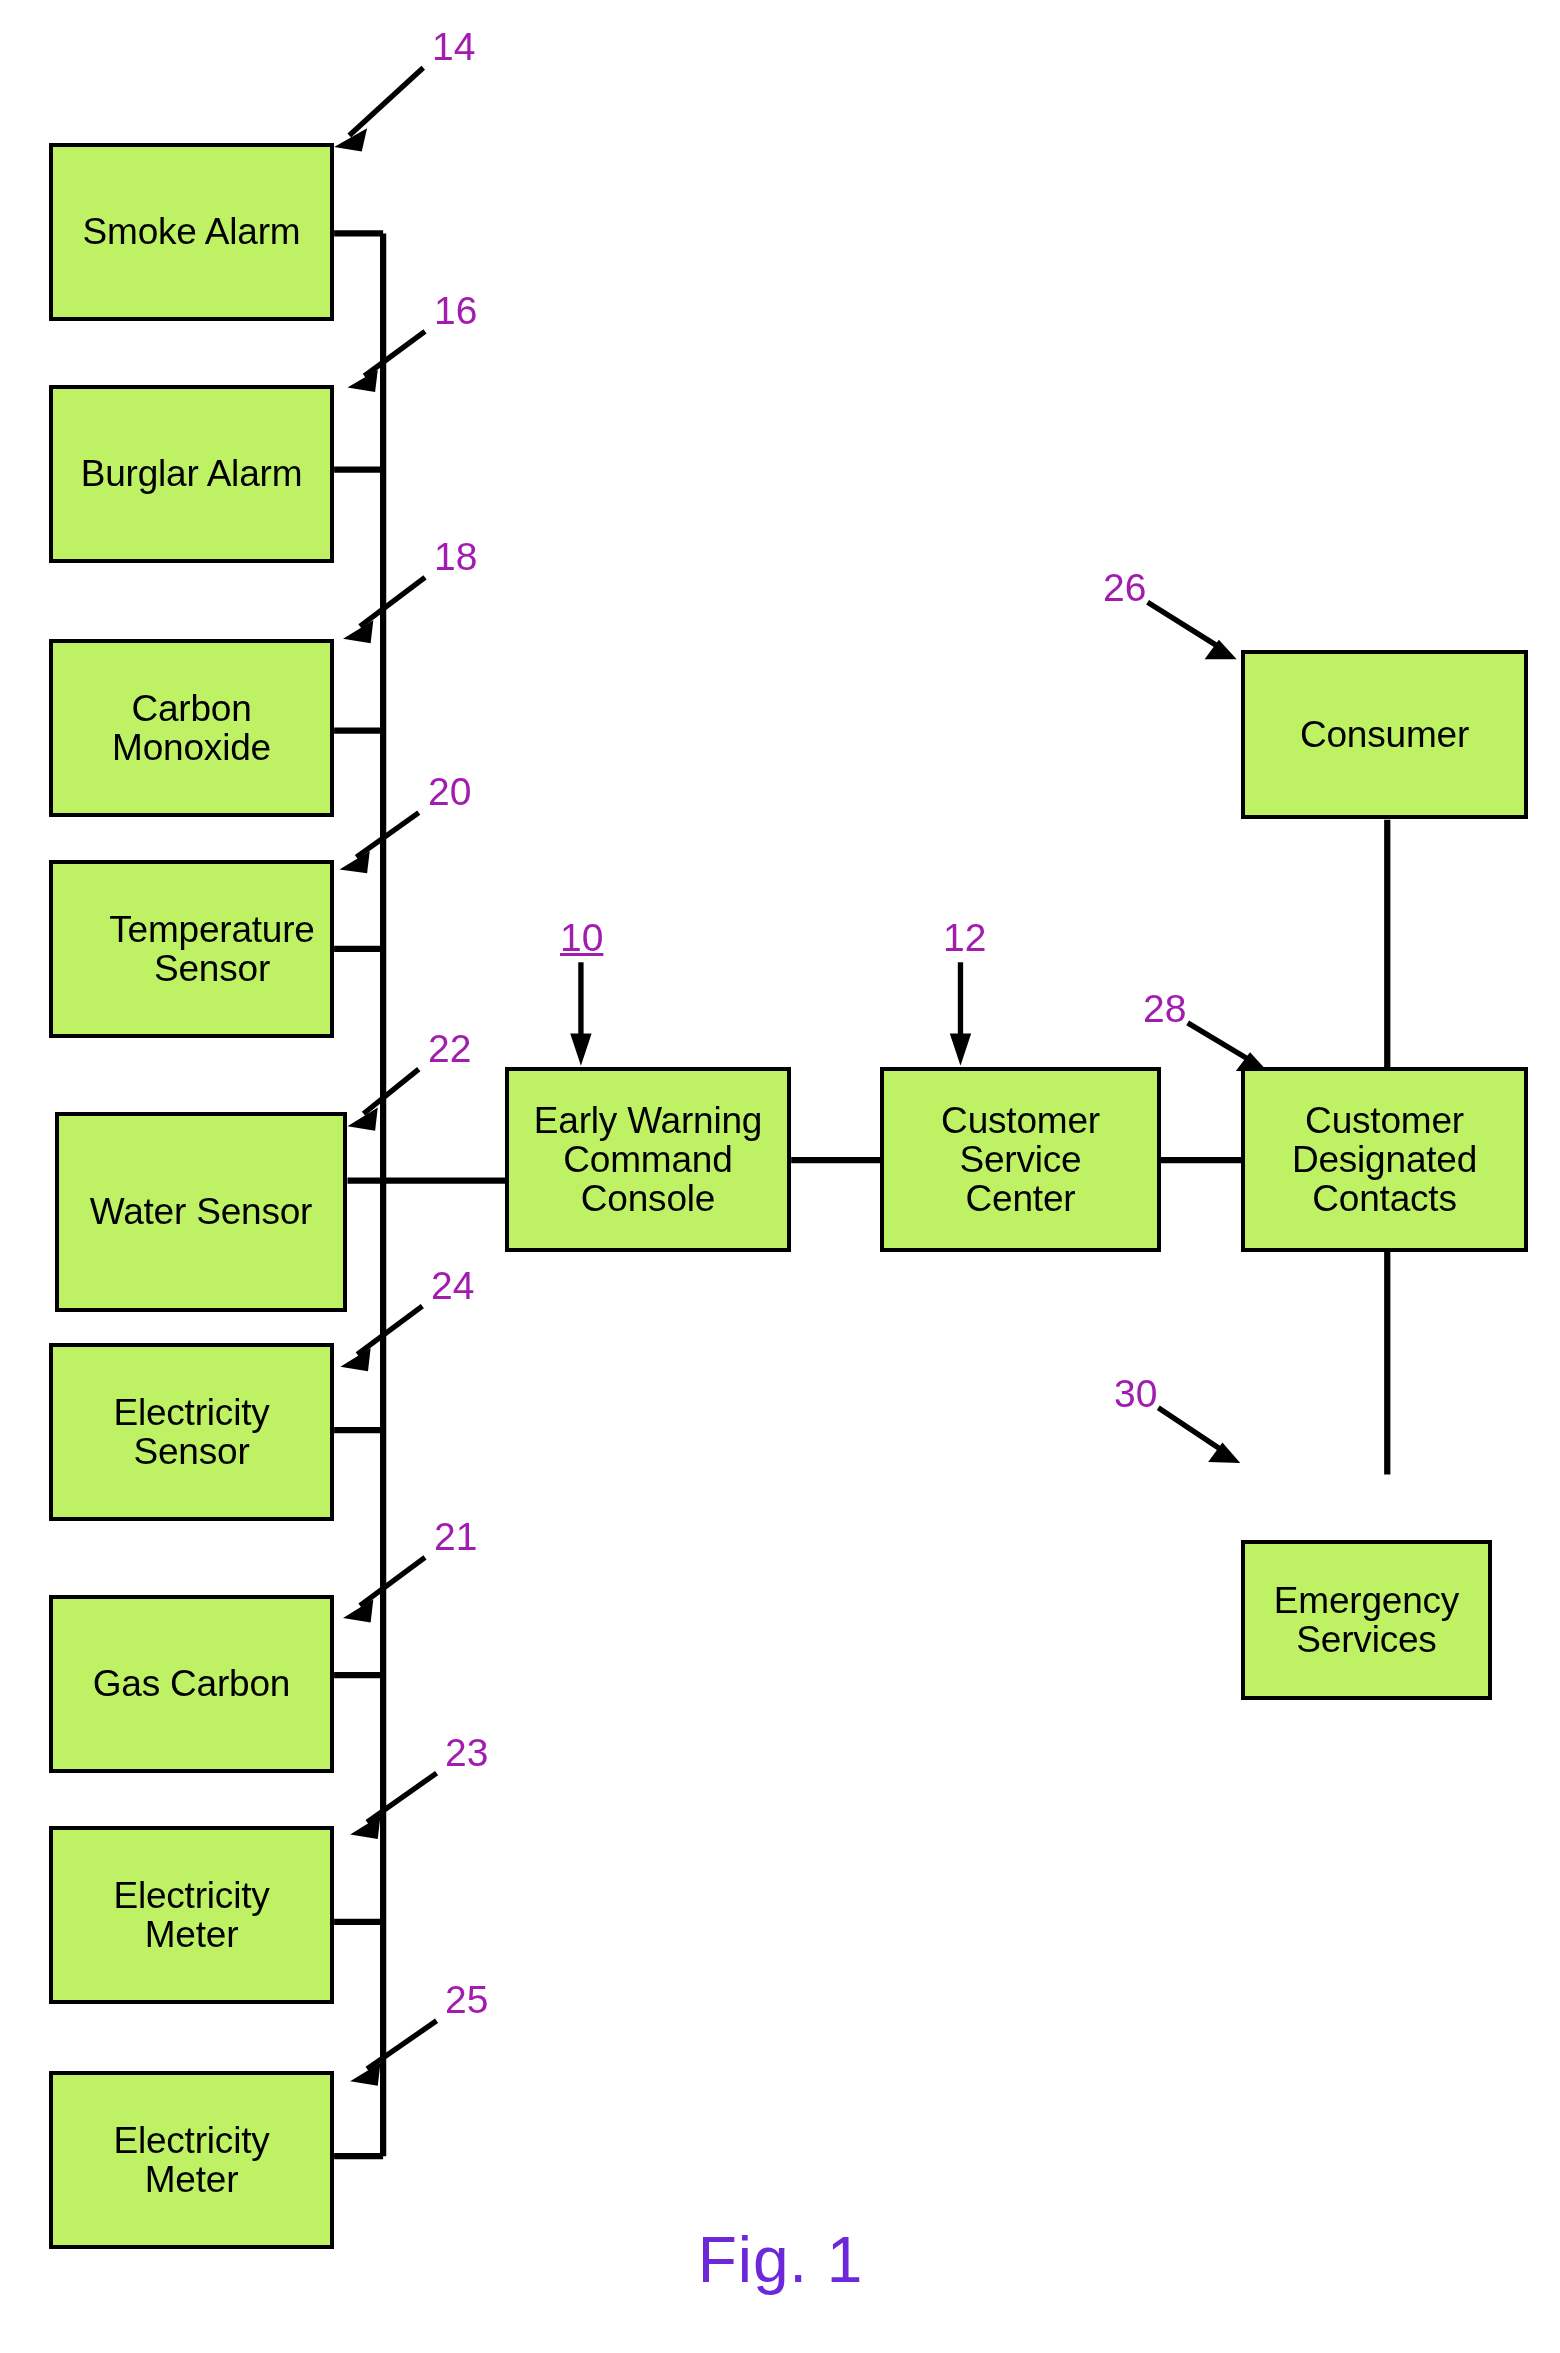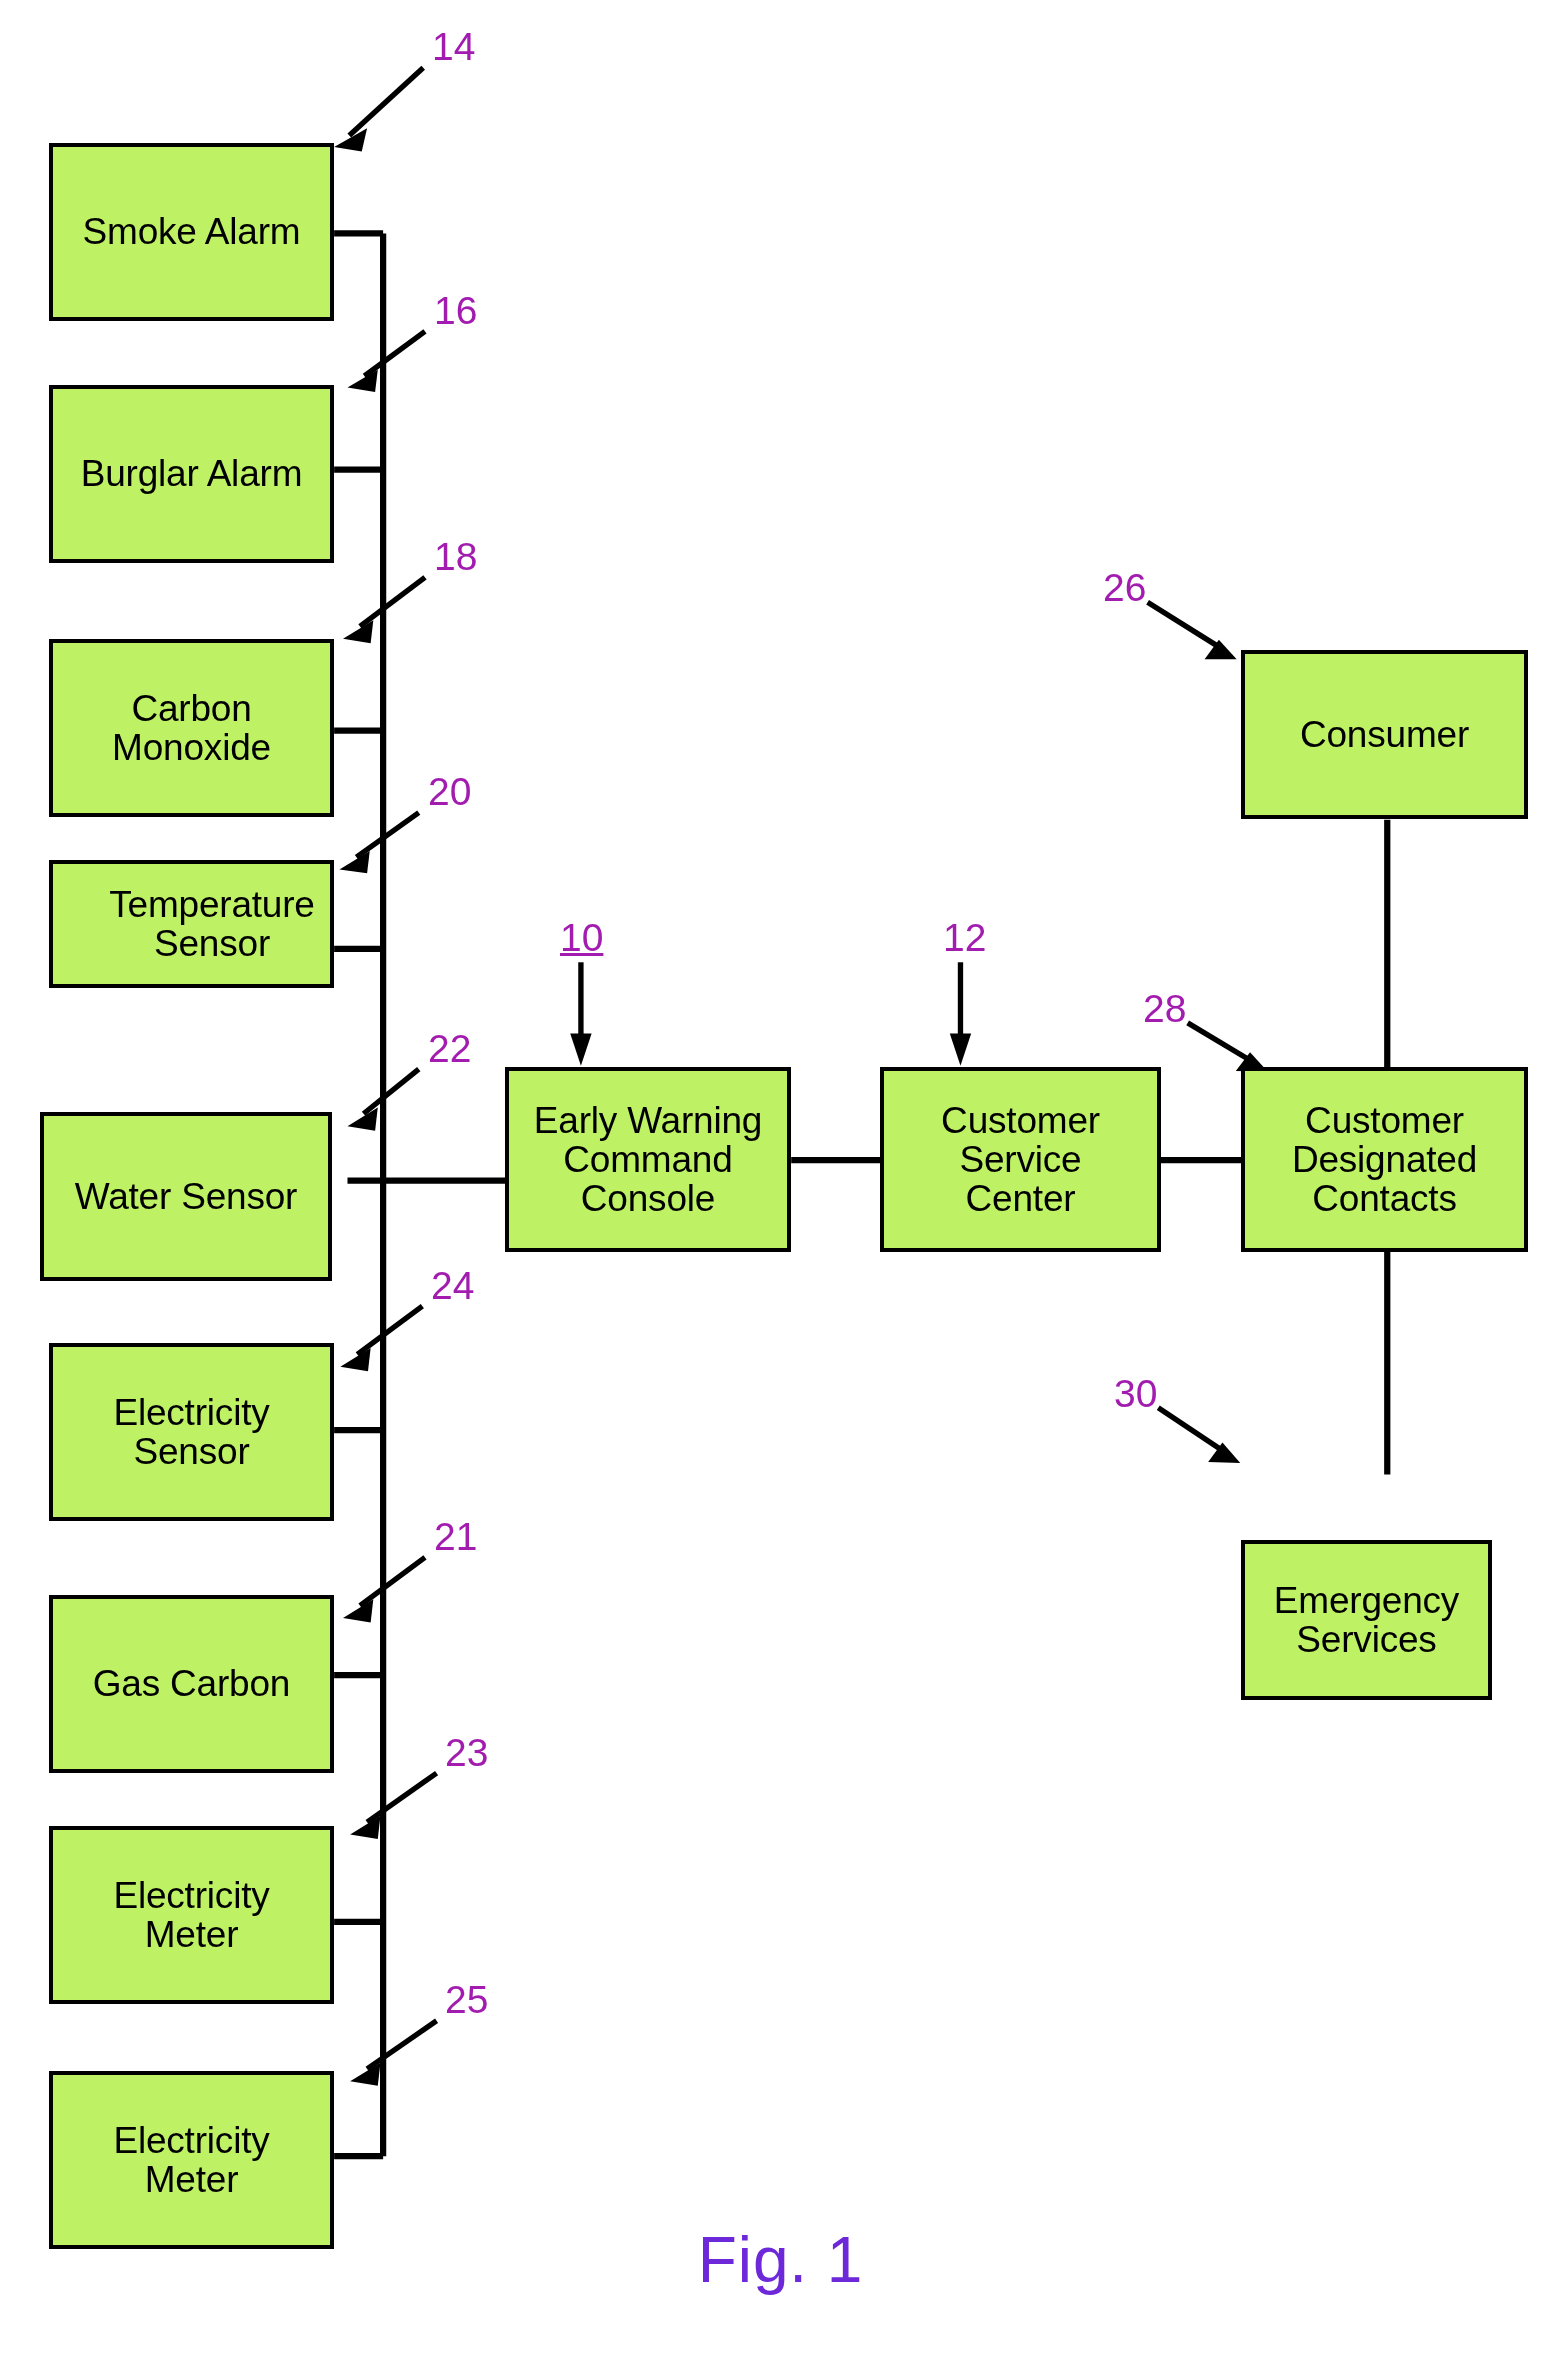--- a/index.html
+++ b/index.html
@@ -137,24 +137,24 @@
     </g>
   </svg>
 
   <div class="node-box" style="left:49px; top:143px; width:285px; height:178px;">Smoke Alarm</div>
 
   <div class="node-box" style="left:49px; top:385px; width:285px; height:178px;">Burglar Alarm</div>
 
   <div class="node-box" style="left:49px; top:639px; width:285px; height:178px;">Carbon
 Monoxide</div>
 
-  <div class="node-box" style="left:49px; top:860px; width:285px; height:128px;padding-left:41px;">Temperature
+  <div class="node-box" style="left:49px; top:860px; width:285px; height:178px;padding-left:41px;">Temperature
 Sensor</div>
 
-  <div class="node-box" style="left:40px; top:1112px; width:292px; height:169px;">Water Sensor</div>
+  <div class="node-box" style="left:55px; top:1112px; width:292px; height:200px;">Water Sensor</div>
 
   <div class="node-box" style="left:49px; top:1343px; width:285px; height:178px;">Electricity
 Sensor</div>
 
   <div class="node-box" style="left:49px; top:1595px; width:285px; height:178px;">Gas Carbon</div>
 
   <div class="node-box" style="left:49px; top:1826px; width:285px; height:178px;">Electricity
 Meter</div>
 
   <div class="node-box" style="left:49px; top:2071px; width:285px; height:178px;">Electricity

